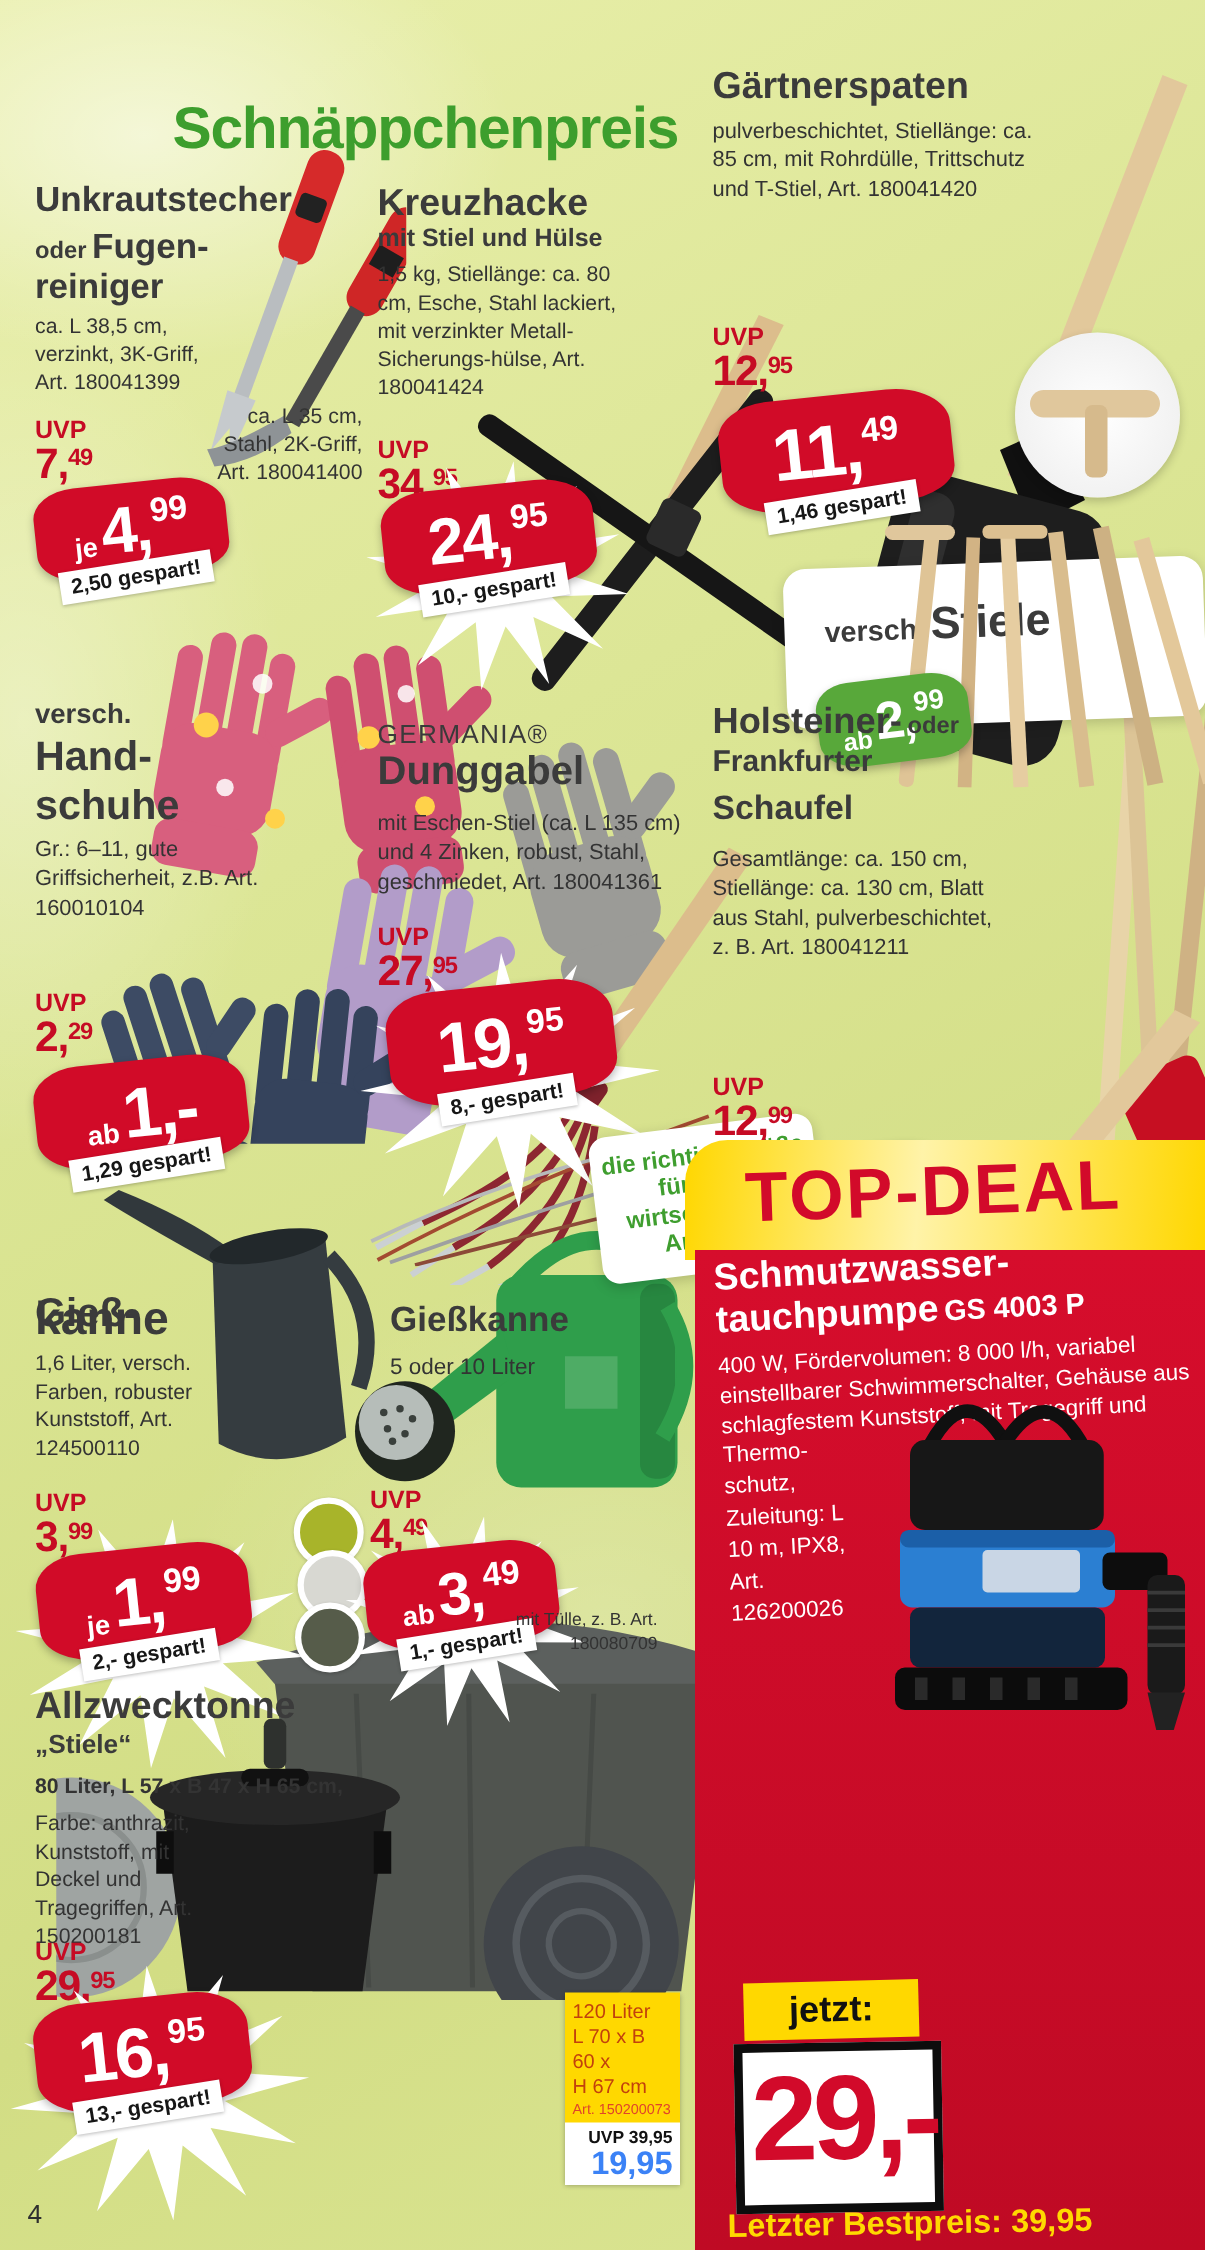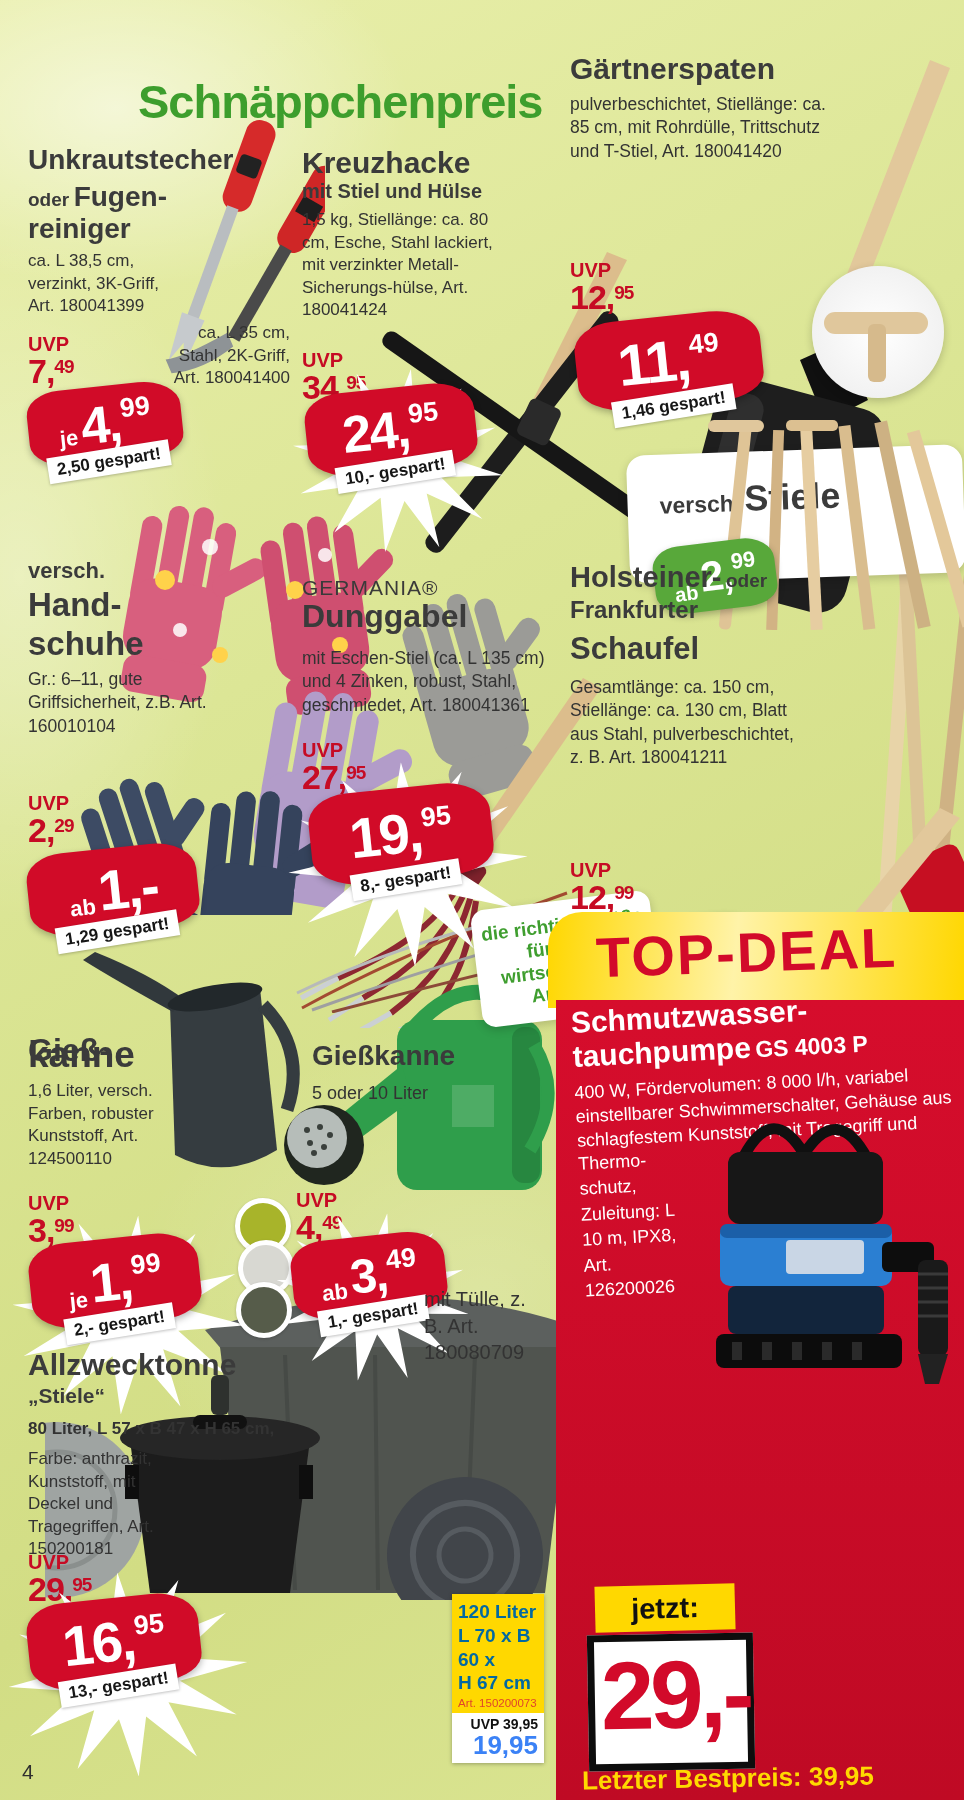--- a/index.html
+++ b/index.html
@@ -29,21 +29,21 @@
   .card{position:absolute;background:#fff;border-radius:18px;box-shadow:0 3px 10px rgba(0,0,0,.18)}
   .greennote{color:#3f9e2f;font-weight:700;font-size:19px;line-height:1.18;text-align:center}
   .title-green{color:#3d9e2d;font-weight:800;line-height:1}
   .td-band{position:absolute;left:548px;top:912px;width:416px;height:96px;
     background:linear-gradient(95deg,#ffd700,#fff3a8 45%,#ffd700);border-top-left-radius:34px}
   .td-panel{position:absolute;left:556px;top:1000px;width:408px;height:800px;
     background:linear-gradient(180deg,#d60d2c,#bf0a24)}
   .td-white{color:#fff;font-weight:700}
   .dot{position:absolute;border-radius:50%;border:5px solid #fff;box-shadow:0 1px 3px rgba(0,0,0,.2)}
   .y120{position:absolute;left:452px;top:1594px;width:92px;background:#ffd800;box-shadow:0 1px 4px rgba(0,0,0,.3)}
-  .y120 .yl{color:#0369a1;font-weight:700;font-size:19px;line-height:1.25;padding:0 6px}
+  .y120 .yl{color:#c2410c;font-weight:400;font-size:16px;line-height:1.25;padding:0 6px}
   .y120 .art{color:#e0452a;font-size:11.5px;padding:2px 6px 4px}
   .y120 .wht{background:#fff;padding:3px 6px 5px;text-align:right}
   .y120 .wuvp{color:#111;font-weight:700;font-size:14px}
   .y120 .wpr{color:#3b82f6;font-weight:800;font-size:26px;line-height:1}
   svg{display:block}
 </style>
 </head>
 <body>
 
 <div class="page">
@@ -312,21 +312,21 @@
       <span>die richtige Größe für land-wirtschaftliche Arbeiten</span>
     </div>
   </div>
 
   <div>
     <div class="abs" style="left:570px;top:563px">
       <span class="ht" style="font-size:29px">Holsteiner-</span>
       <span style="font-size:19px;font-weight:700;color:#3b3b3b">oder</span>
     </div>
     <div class="abs ht" style="left:570px;top:598px;font-size:24px">Frankfurter</div>
-    <div class="abs ht" style="left:570px;top:633px;font-size:31px">Schaufel</div>
+    <div class="abs ht" style="left:570px;top:633px;font-size:27px">Schaufel</div>
     <div class="abs dsc" style="left:570px;top:676px;width:242px;font-size:17.5px">Gesamtlänge: ca. 150 cm, Stiellänge: ca. 130 cm, Blatt aus Stahl, pulver­beschichtet, z. B. Art. 180041211</div>
     <div class="abs" style="left:570px;top:860px">
       <div class="uvpl">UVP</div>
       <div class="uvpp"><span>12,</span><span class="s">99</span></div>
     </div>
     <div class="badge" style="left:578px;top:918px;width:192px;height:90px">
       <span class="pfx">je</span>
       <span class="big" style="font-size:56px">8,</span>
       <span class="sup">99</span>
       <div class="saved"><span>4,- gespart!</span></div>
@@ -360,21 +360,21 @@
       <div class="uvpl">UVP</div>
       <div class="uvpp"><span>4,</span><span class="s">49</span></div>
     </div>
     <div class="star" style="left:275px;top:1212px;width:195px;height:170px;transform:rotate(10deg)"></div>
     <div class="badge" style="left:292px;top:1236px;width:154px;height:80px">
       <span class="pfx">ab</span>
       <span class="big" style="font-size:48px">3,</span>
       <span class="sup">49</span>
       <div class="saved"><span>1,- gespart!</span></div>
     </div>
-    <div class="abs dsc" style="left:424px;top:1286px;width:122px;font-size:20px;">mit Tülle, z. B. Art. 180080709</div>
+    <div class="abs dsc" style="left:404px;top:1286px;width:122px;font-size:14px;text-align:right">mit Tülle, z. B. Art. 180080709</div>
   </div>
 
   <div>
     <div class="abs ht" style="left:28px;top:1350px;font-size:30px">Allzwecktonne</div>
     <div class="abs ht" style="left:28px;top:1385px;font-size:21px">„Stiele“</div>
     <div class="abs dsc" style="left:28px;top:1418px;font-size:17px;font-weight:700;white-space:nowrap">80 Liter, L 57 x B 47 x H 65 cm,</div>
     <div class="abs dsc" style="left:28px;top:1448px;width:140px;font-size:17px">Farbe: anthrazit, Kunststoff, mit Deckel und Tragegriffen, Art. 150200181</div>
     <div class="abs" style="left:28px;top:1552px">
       <div class="uvpl">UVP</div>
       <div class="uvpp"><span>29,</span><span class="s">95</span></div>

